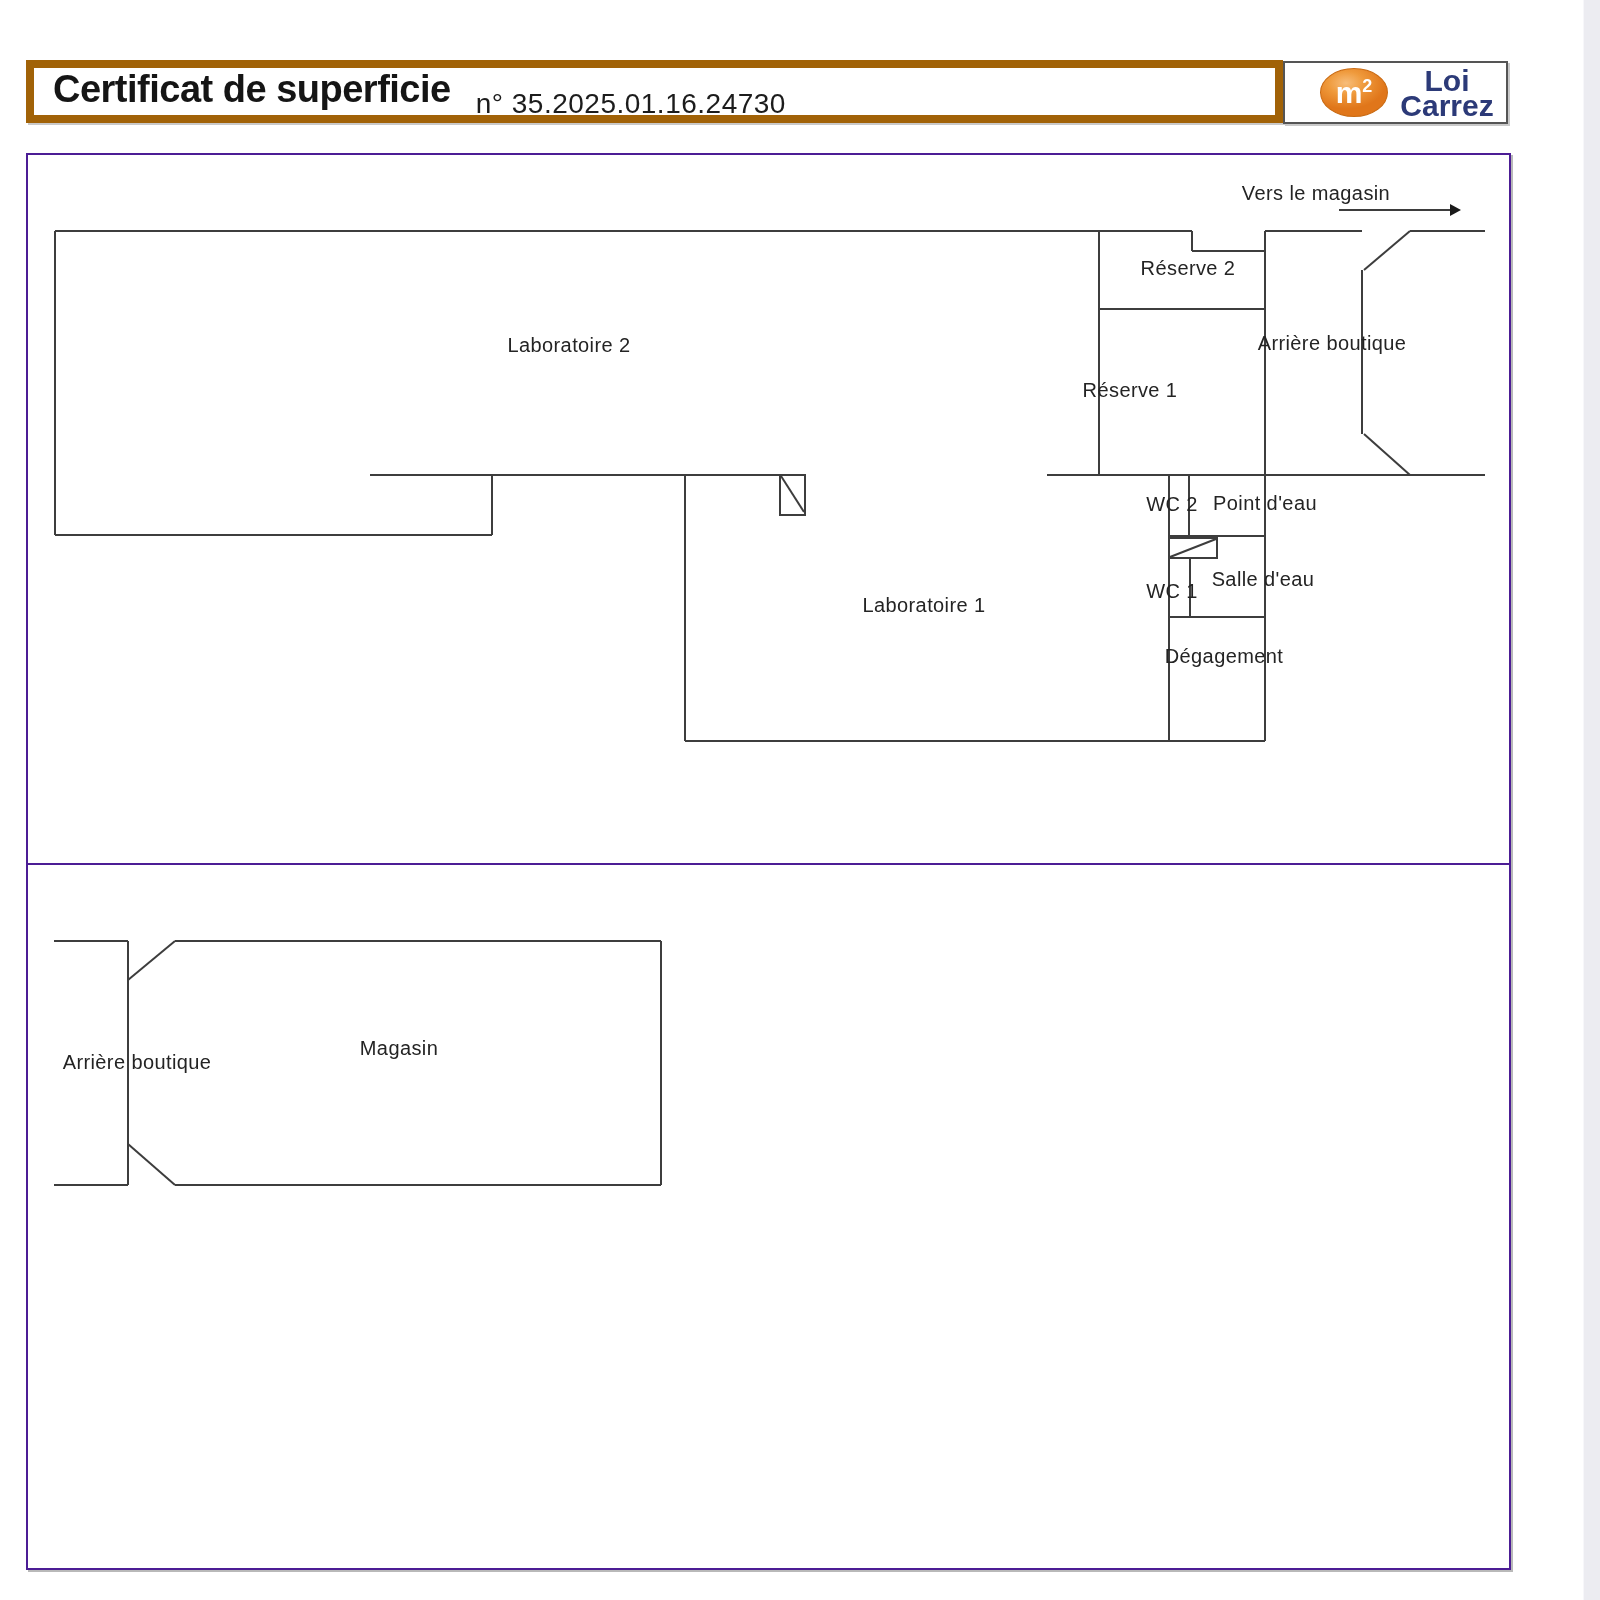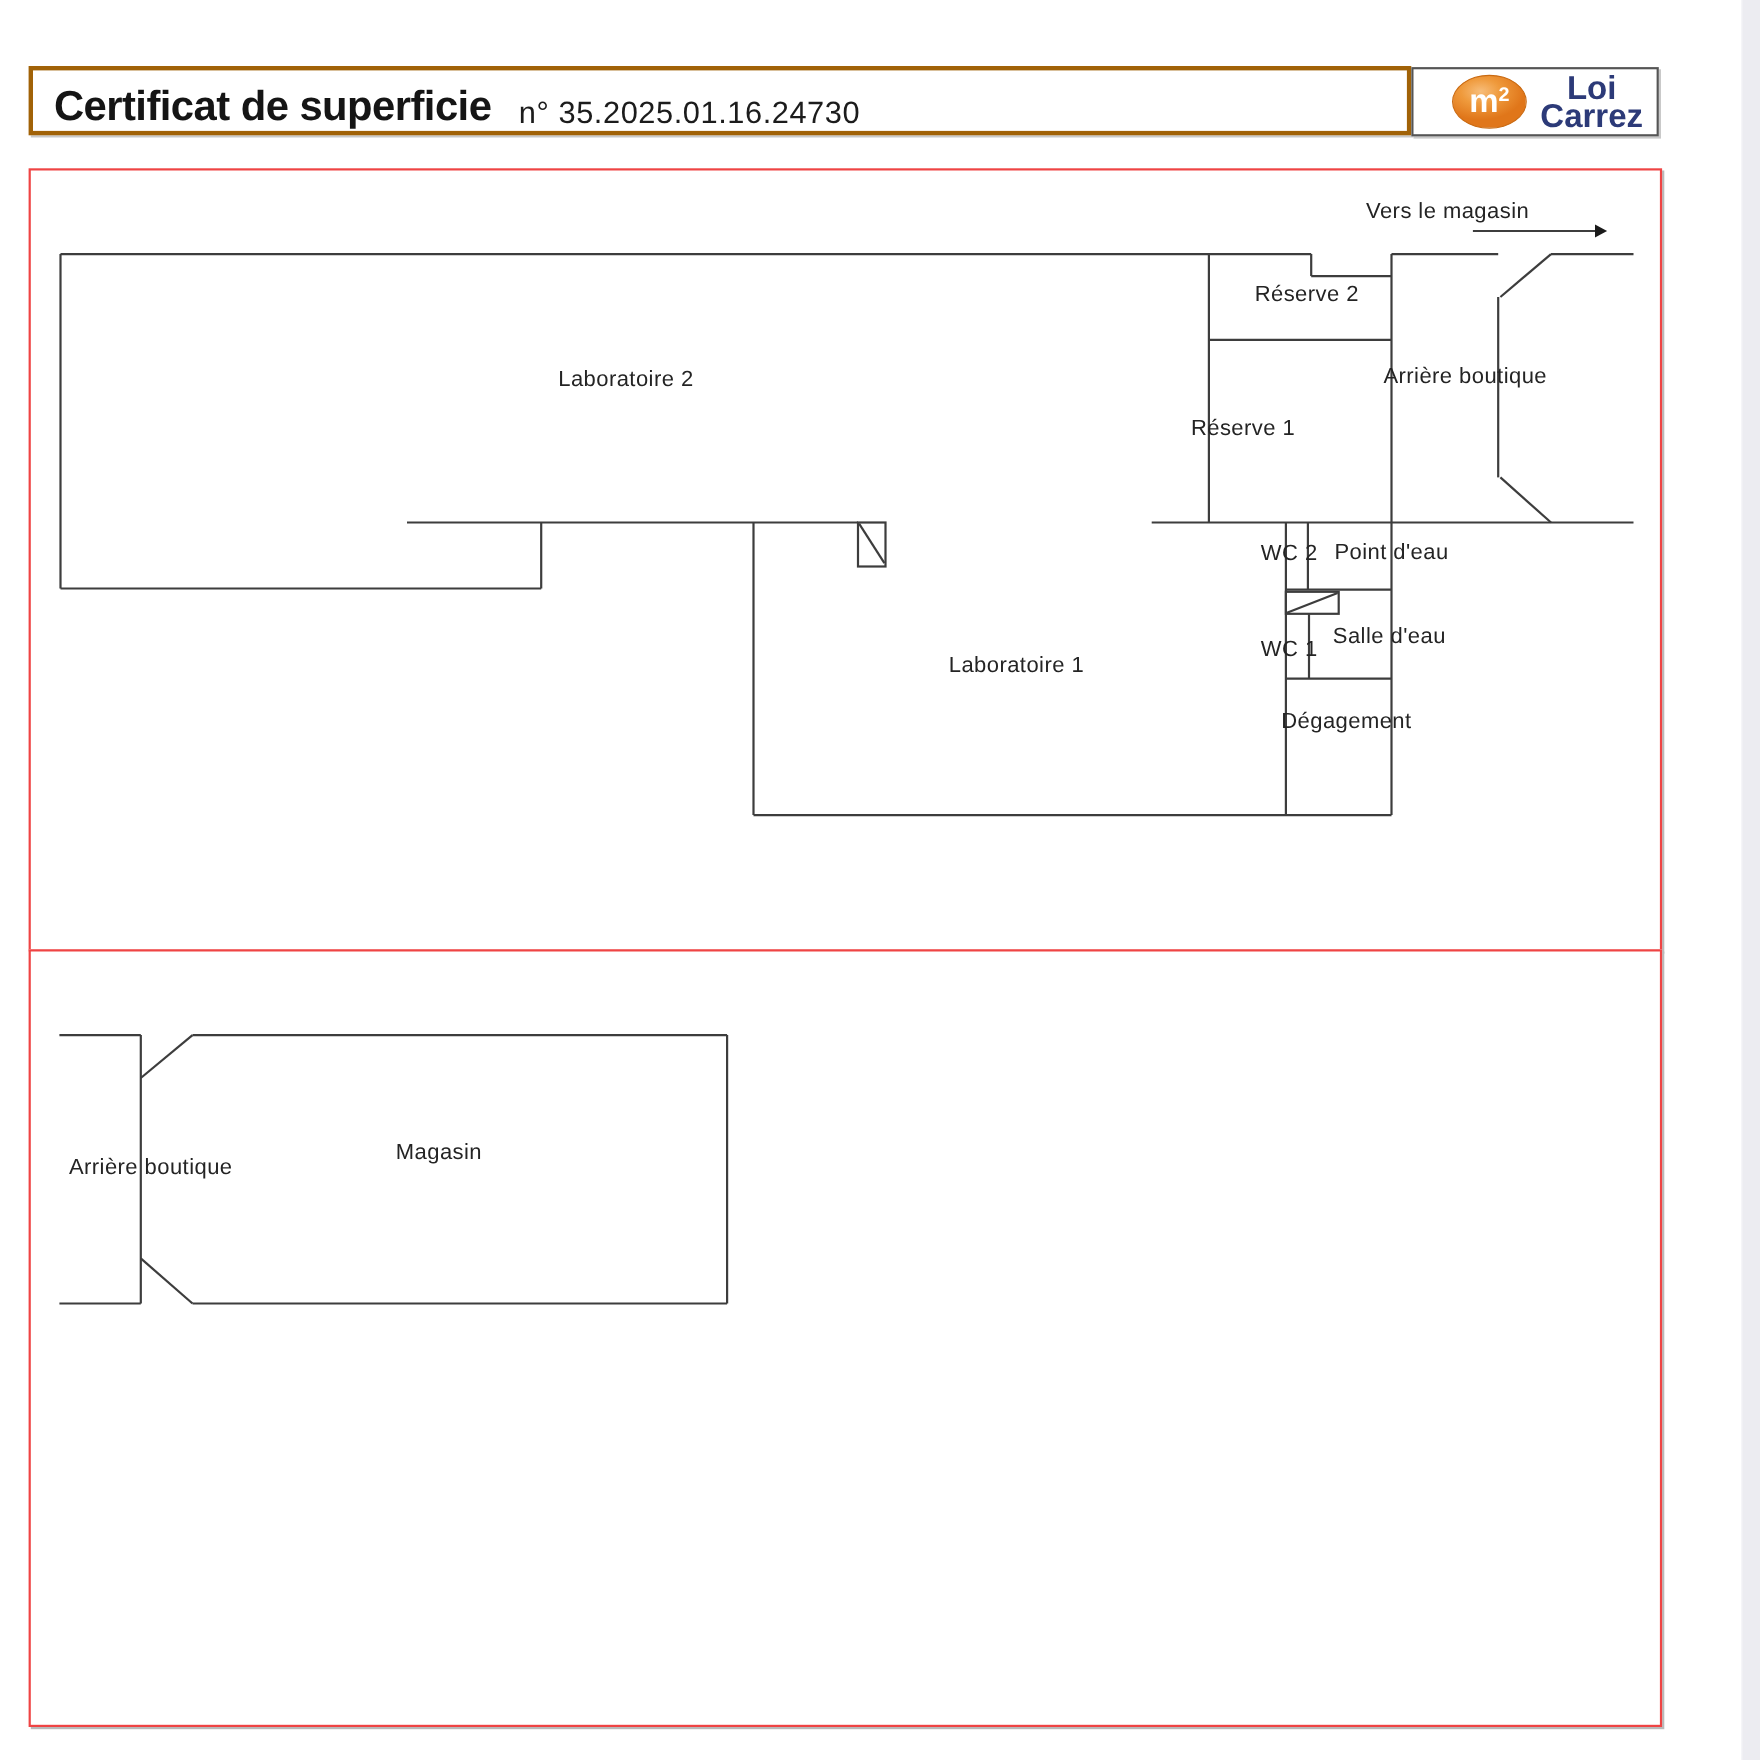--- a/index.html
+++ b/index.html
@@ -2,35 +2,35 @@
 <html><head>
 <meta charset="utf-8">
 <style>
   html,body{margin:0;padding:0;background:#ffffff;}
   .page{position:relative;width:1600px;height:1600px;background:#ffffff;overflow:hidden;
         font-family:"Liberation Sans", sans-serif;color:#262626;}
   .edge-strip{position:absolute;top:0;right:0;width:16px;height:1600px;background:#ececf1;
         border-left:1px solid #f7f7fa;}
   
   .header-box{position:absolute;left:26px;top:60px;width:1257px;height:63px;background:#fff;
-        border:4px solid #a16207;box-sizing:border-box;box-shadow:2px 2px 0 #c9c9c9;
-        display:flex;align-items:flex-end;}
+        border:8px solid #a16207;box-sizing:border-box;box-shadow:2px 2px 0 #c9c9c9;
+        display:flex;align-items:flex-start;}
   .doc-title{font-size:38px;font-weight:bold;color:#151515;letter-spacing:-0.5px;margin-left:19px;}
   .doc-number{font-size:28px;font-weight:400;color:#1c1c1c;margin-left:25px;letter-spacing:0.5px;margin-top:20px;}
   .logo-box{position:absolute;left:1283px;top:61px;width:225px;height:63px;background:#fff;
         border:2px solid #555;box-sizing:border-box;box-shadow:2px 2px 0 #c9c9c9;
         display:flex;align-items:center;}
   .m2-badge{position:relative;width:66px;height:47px;margin-left:35px;border-radius:50%;
         background:radial-gradient(ellipse 60% 55% at 38% 30%, #f7bd7a 0%, #ef9a3c 45%, #e0761a 100%);
         border:1px solid #c96a12;display:flex;align-items:center;justify-content:center;}
   .m2-badge .base{color:#fff;font-size:30px;font-weight:bold;line-height:1;}
   .m2-badge .exp{color:#fff;font-size:18px;font-weight:bold;line-height:1;margin-top:-14px;}
   .loi-carrez{flex:1;text-align:center;font-size:30px;font-weight:bold;color:#2c3a78;line-height:25px;}
   
-  .plan-box{position:absolute;background:#fff;border:2px solid #ef4444;box-sizing:content-box;
+  .plan-box{position:absolute;background:#fff;border:2px solid #4c1d95;box-sizing:content-box;
         box-shadow:2px 2px 0 #b9b9b9;}
   .plan-box.top{left:26px;top:153px;width:1481px;height:708px;}
   .plan-box.bottom{left:26px;top:863px;width:1481px;height:703px;}
   .plan-box svg{position:absolute;left:0;top:0;}
   .room-label{position:absolute;transform:translate(-50%,-50%);white-space:nowrap;
         font-size:20px;letter-spacing:0.4px;color:#242424;}
 </style>
 </head>
 <body>
 

